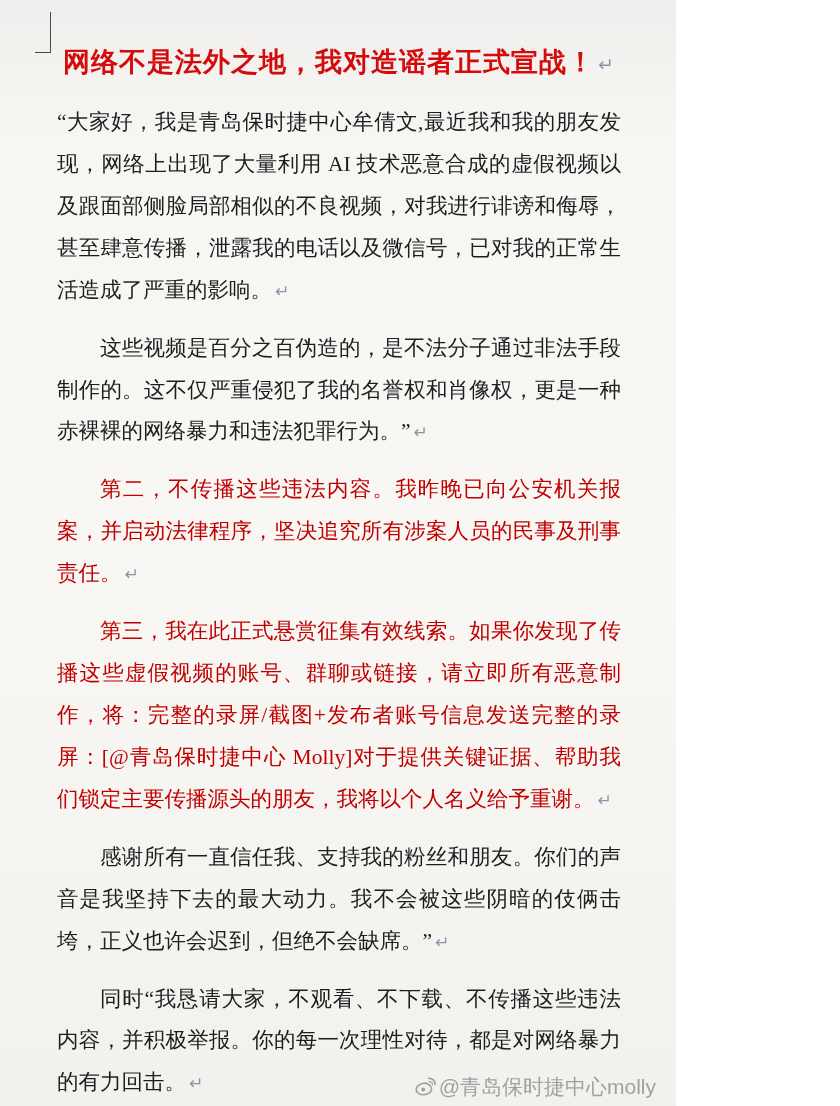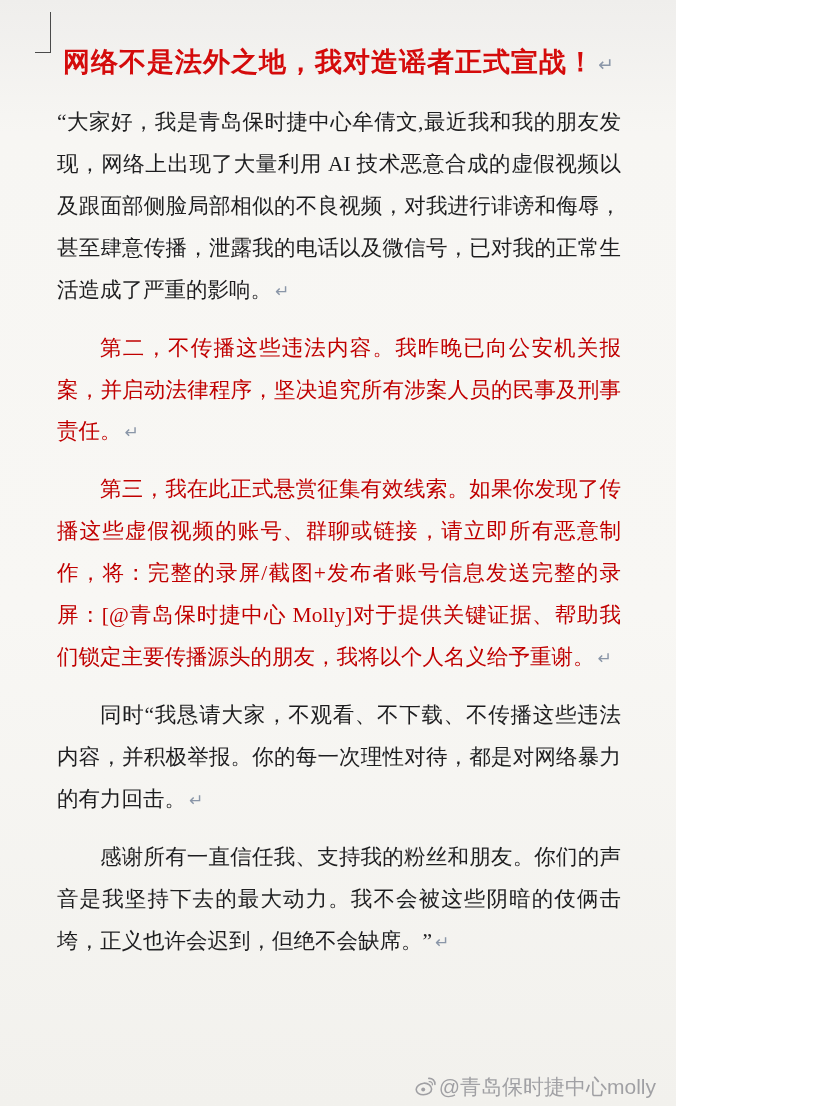--- a/index.html
+++ b/index.html
@@ -63,29 +63,30 @@
 
   <div class="margin-mark tl"></div>
   <div class="margin-mark tr"></div>
 
   <div class="content">
 
     <h1 class="doc-title"><span>网络不是法外之地，我对造谣者正式宣战！</span><span class="pmark">↵</span></h1>
 
     <p class="para no-indent"><span>“大家好，我是青岛保时捷中心牟倩文,最近我和我的朋友发现，网络上出现了大量利用 AI 技术恶意合成的虚假视频以及跟面部侧脸局部相似的不良视频，对我进行诽谤和侮辱，甚至肆意传播，泄露我的电话以及微信号，已对我的正常生活造成了严重的影响。</span><span class="pmark">↵</span></p>
 
+    <p class="para"><span>这些视频是百分之百伪造的，是不法分子通过非法手段制作的。这不仅严重侵犯了我的名誉权和肖像权，更是一种赤裸裸的网络暴力和违法犯罪行为。”</span><span class="pmark">↵</span></p>
 
 
     <p class="para red"><span>第二，不传播这些违法内容。我昨晚已向公安机关报案，并启动法律程序，坚决追究所有涉案人员的民事及刑事责任。</span><span class="pmark">↵</span></p>
 
     <p class="para red"><span>第三，我在此正式悬赏征集有效线索。如果你发现了传播这些虚假视频的账号、</span><span class="u">群聊或链接</span><span>，请立即</span><span class="u">所有恶意制作</span><span>，将：完整的录屏/截图+发布者账号信息发送</span><span class="u">完整的录屏</span><span>：[@青岛保时捷中心 Molly]对于提供关键证据、帮助我们锁定主要传播源头的朋友，我将以个人名义给予重谢。</span><span class="pmark">↵</span></p>
 
+    <p class="para"><span>感谢所有一直信任我、支持我的粉丝和朋友。你们的声音是我坚持下去的最大动力。我不会被这些阴暗的伎俩击垮，正义也许会迟到，但绝不会缺席。”</span><span class="pmark">↵</span></p>
+
     <p class="para"><span>同时“我恳请大家，不观看、不下载、不传播这些违法内容，并积极举报。你的每一次理性对待，都是对网络暴力的有力回击。</span><span class="pmark">↵</span></p>
-
-    <p class="para"><span>感谢所有一直信任我、支持我的粉丝和朋友。你们的声音是我坚持下去的最大动力。我不会被这些阴暗的伎俩击垮，正义也许会迟到，但绝不会缺席。”</span><span class="pmark">↵</span></p>
 
   </div>
 
   <div class="text-cursor"></div>
 
   <div class="watermark">
     <span>
       <svg width="24" height="24" viewBox="0 0 24 24" fill="none">
         <path d="M9.8 8.2c-4.2.4-7.6 3.2-7.6 6.4 0 3 3.2 5.2 7.2 5.2 4.4 0 8.2-2.4 8.2-5.8 0-2.9-3.4-6.2-7.8-5.8z" stroke="#9a9a9e" stroke-width="1.6"></path>
         <circle cx="9.2" cy="14.6" r="2" fill="#9a9a9e"></circle>

